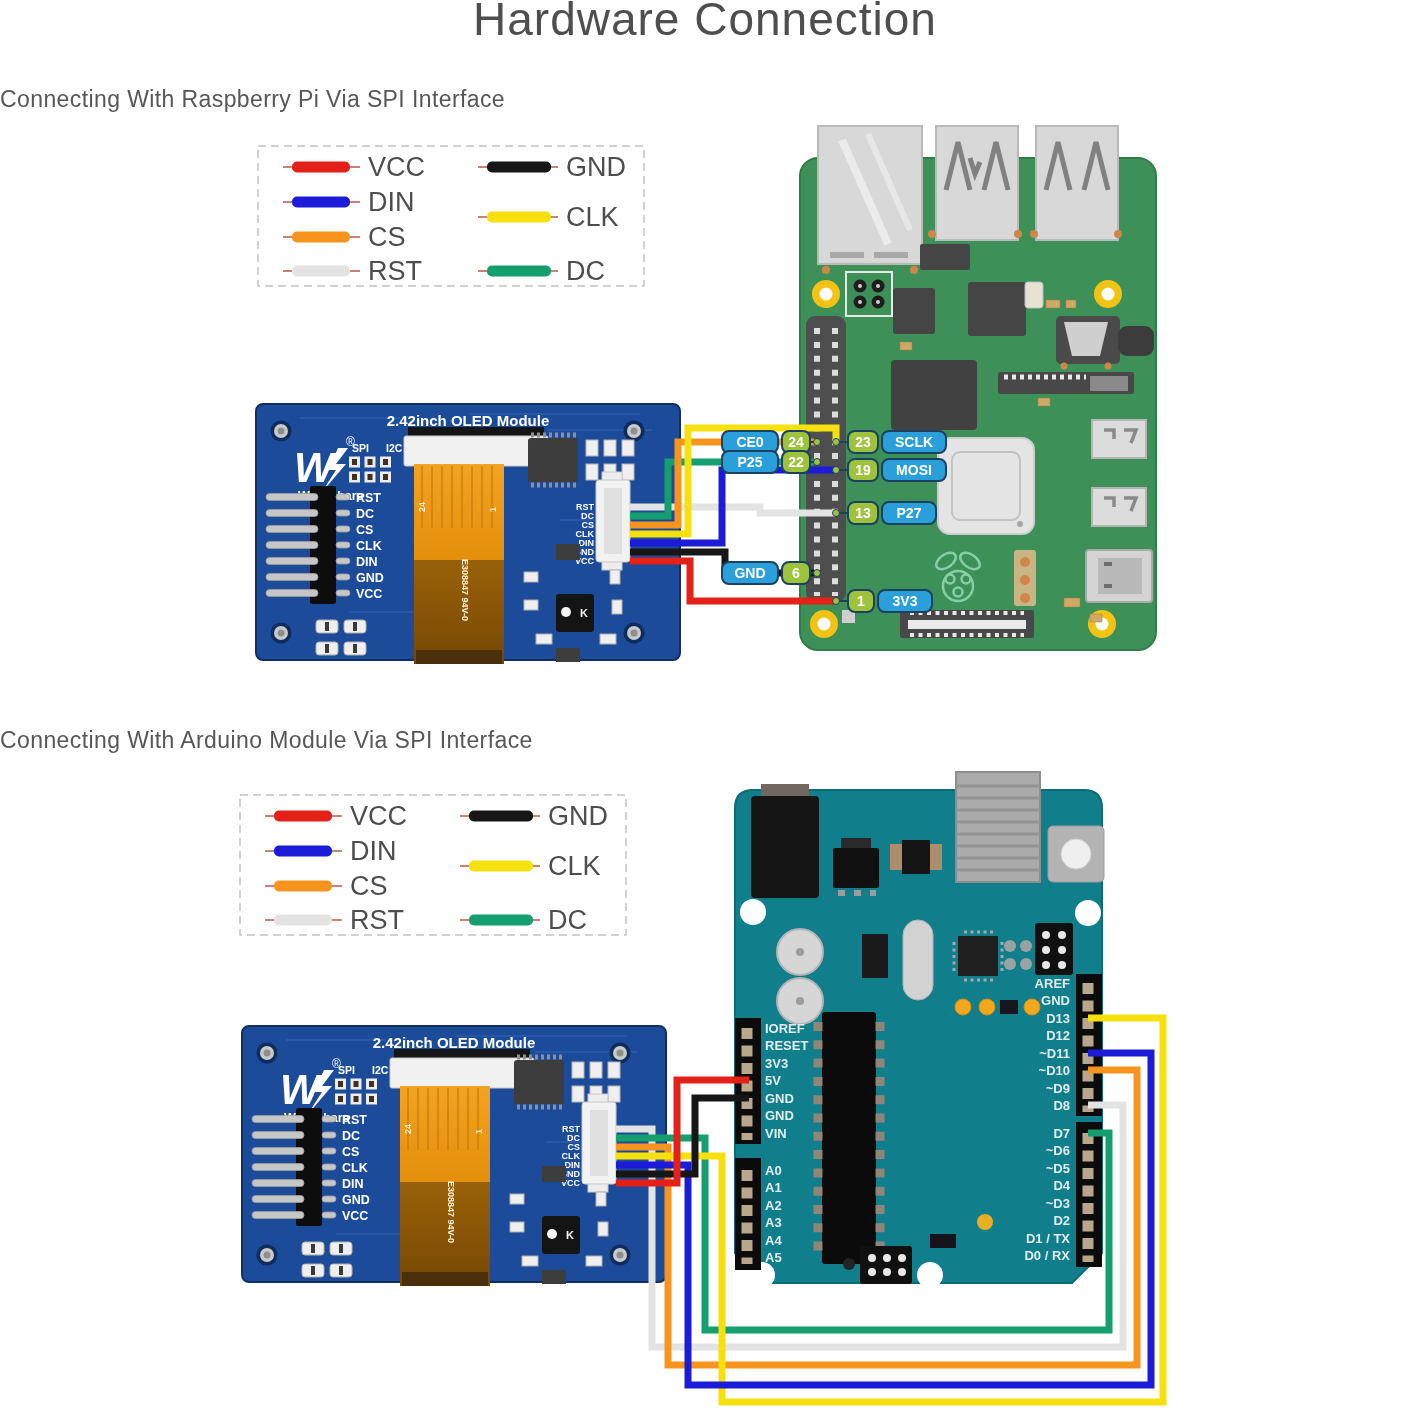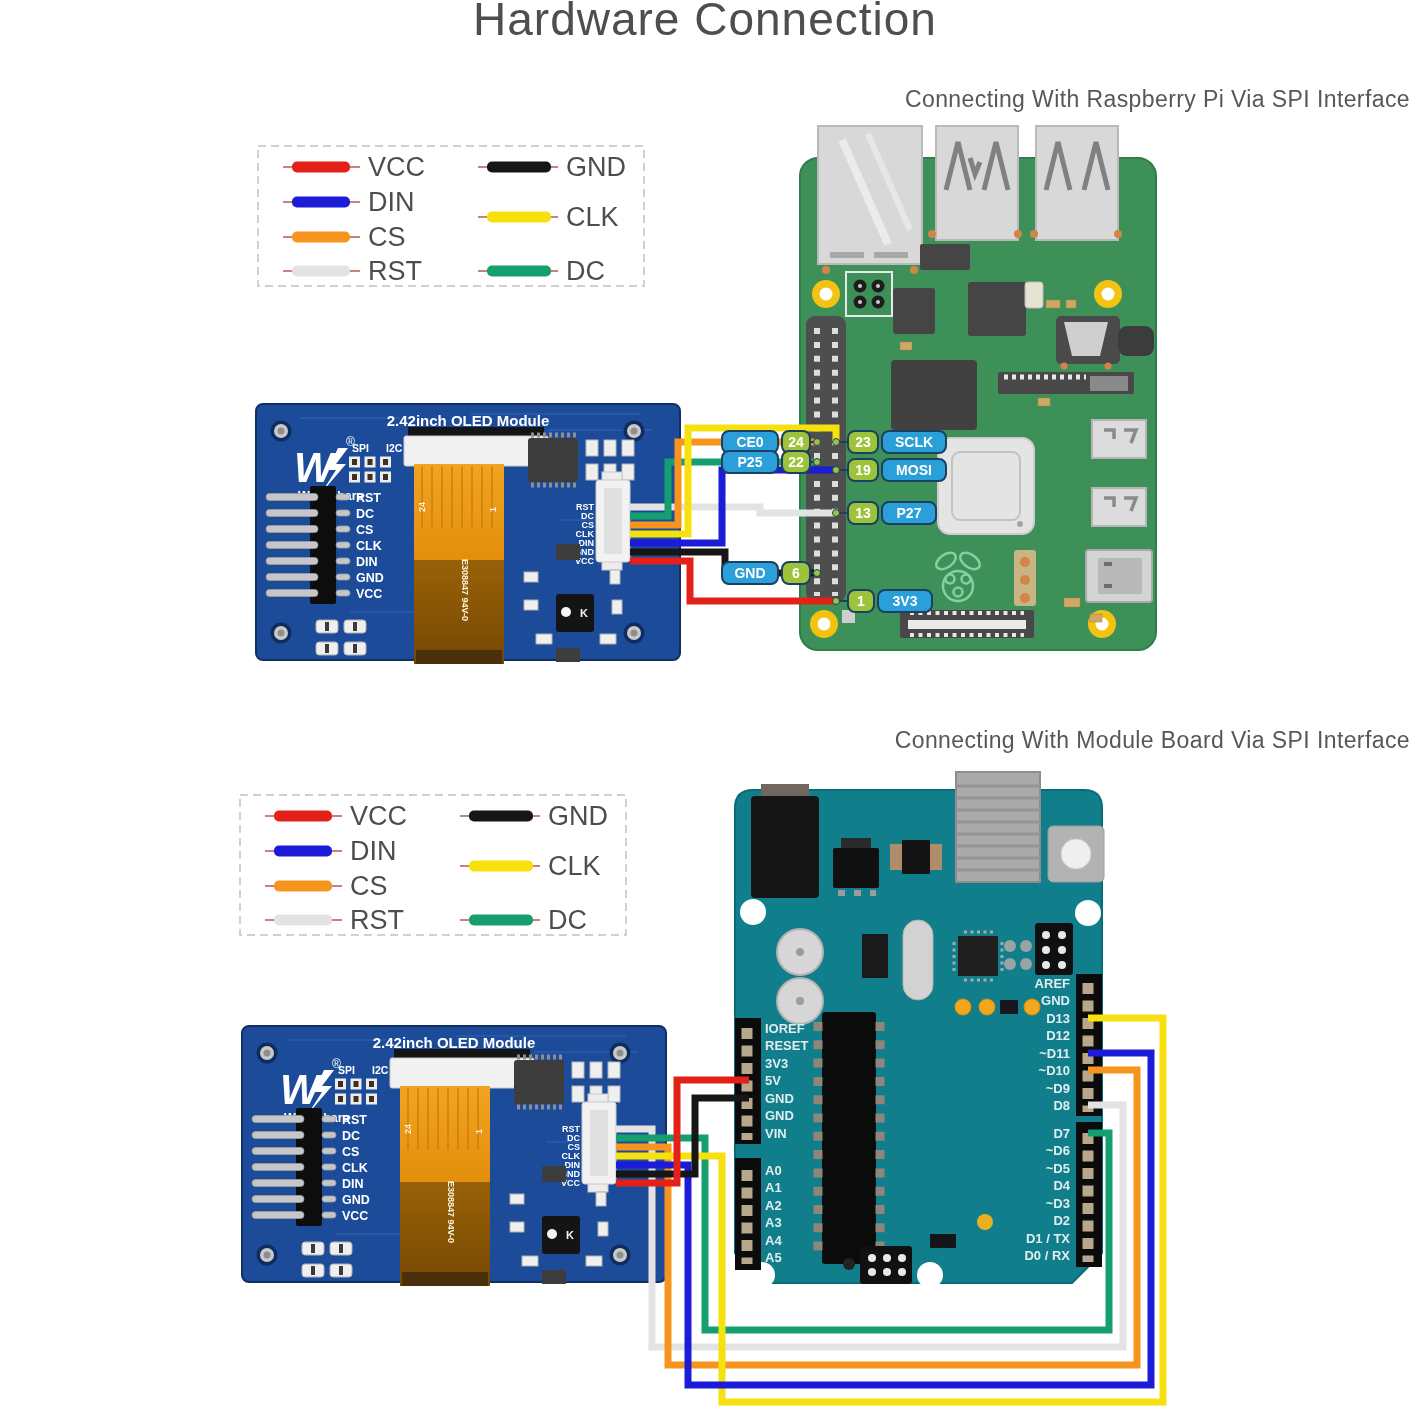--- a/index.html
+++ b/index.html
@@ -1,19 +1,19 @@
 <!DOCTYPE html>
 <html><head>
 <meta charset="utf-8">
 <style>
   html,body{margin:0;padding:0;background:#fff}
   body{width:1410px;height:1410px;position:relative;overflow:hidden;font-family:"Liberation Sans",sans-serif}
   h1{position:absolute;top:-8px;left:0;width:100%;margin:0;text-align:center;
      font-size:46px;font-weight:400;letter-spacing:1px;color:#4e4e4e}
-  .subhead{position:absolute;left:0;width:100%;text-align:right;font-size:23px;color:#575757;letter-spacing:.4px}
+  .subhead{position:absolute;left:0;width:100%;text-align:left;font-size:23px;color:#575757;letter-spacing:.4px}
   #sub1{top:86px}
   #sub2{top:727px}
   svg{position:absolute;top:0;left:0}
   text{font-family:"Liberation Sans",sans-serif}
   .lead{stroke:#b8574d;stroke-width:1.6}
   .lgl{font-size:27px;fill:#4d4d4d}
   .oledT{font-weight:bold;font-size:15px;fill:#ffffff;text-anchor:middle}
   .wpin{font-weight:bold;font-size:12.5px;fill:#ffffff}
   .cpin{font-weight:bold;font-size:9px;fill:#ffffff;text-anchor:end}
   .badge{font-weight:bold;font-size:14px;fill:#ffffff;text-anchor:middle}
@@ -22,21 +22,21 @@
   .brand{font-weight:bold;font-size:12.5px;fill:#ffffff}
   .jlab{font-weight:bold;font-size:10.5px;fill:#ffffff}
   .rib{font-weight:bold;font-size:9px;fill:#fdf3da}
   .wire{fill:none;stroke-width:7}
 </style>
 </head>
 <body>
 
 <h1>Hardware Connection</h1>
 <div class="subhead" id="sub1">Connecting With Raspberry Pi Via SPI Interface</div>
-<div class="subhead" id="sub2">Connecting With Module Board Via SPI Interface</div>
+<div class="subhead" id="sub2">Connecting With Arduino Module Via SPI Interface</div>
 
 <svg width="1410" height="1410" viewBox="0 0 1410 1410">
   <defs>
     <linearGradient id="ribG" x1="0" y1="0" x2="0" y2="1">
       <stop offset="0" stop-color="#f3a322"></stop>
       <stop offset="0.55" stop-color="#e08c07"></stop>
       <stop offset="1" stop-color="#a96502"></stop>
     </linearGradient>
   </defs>
 

